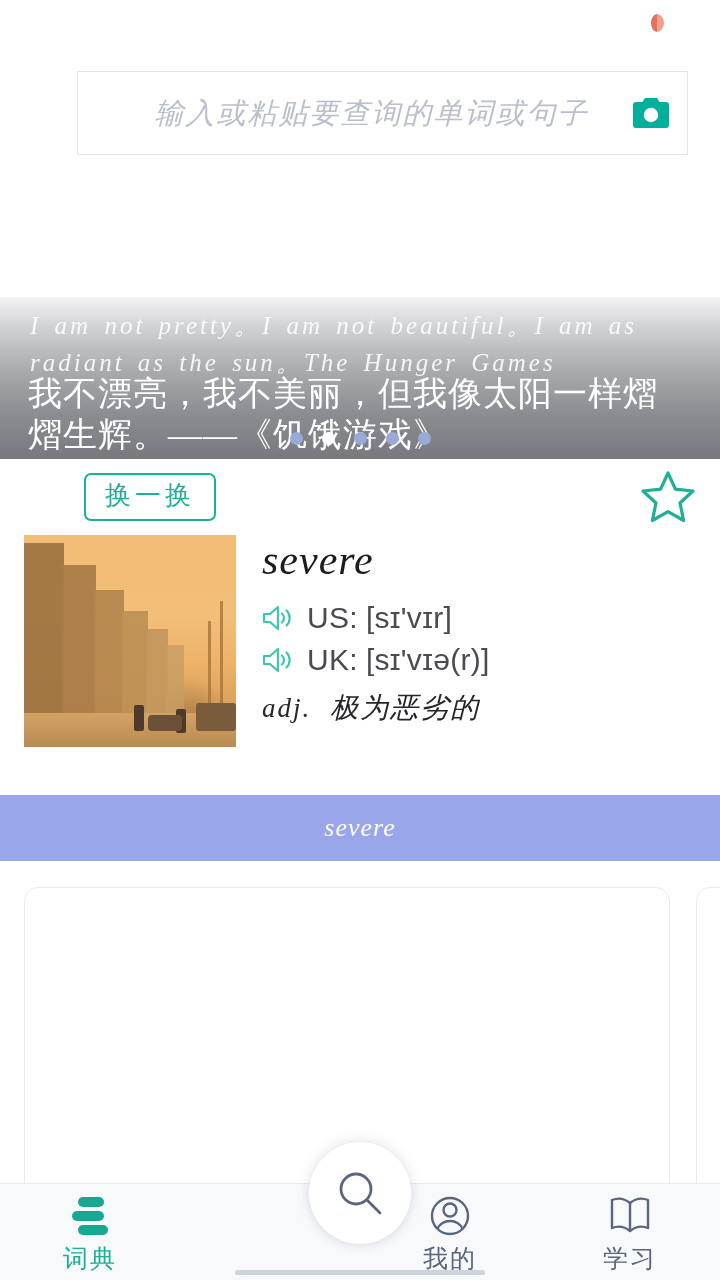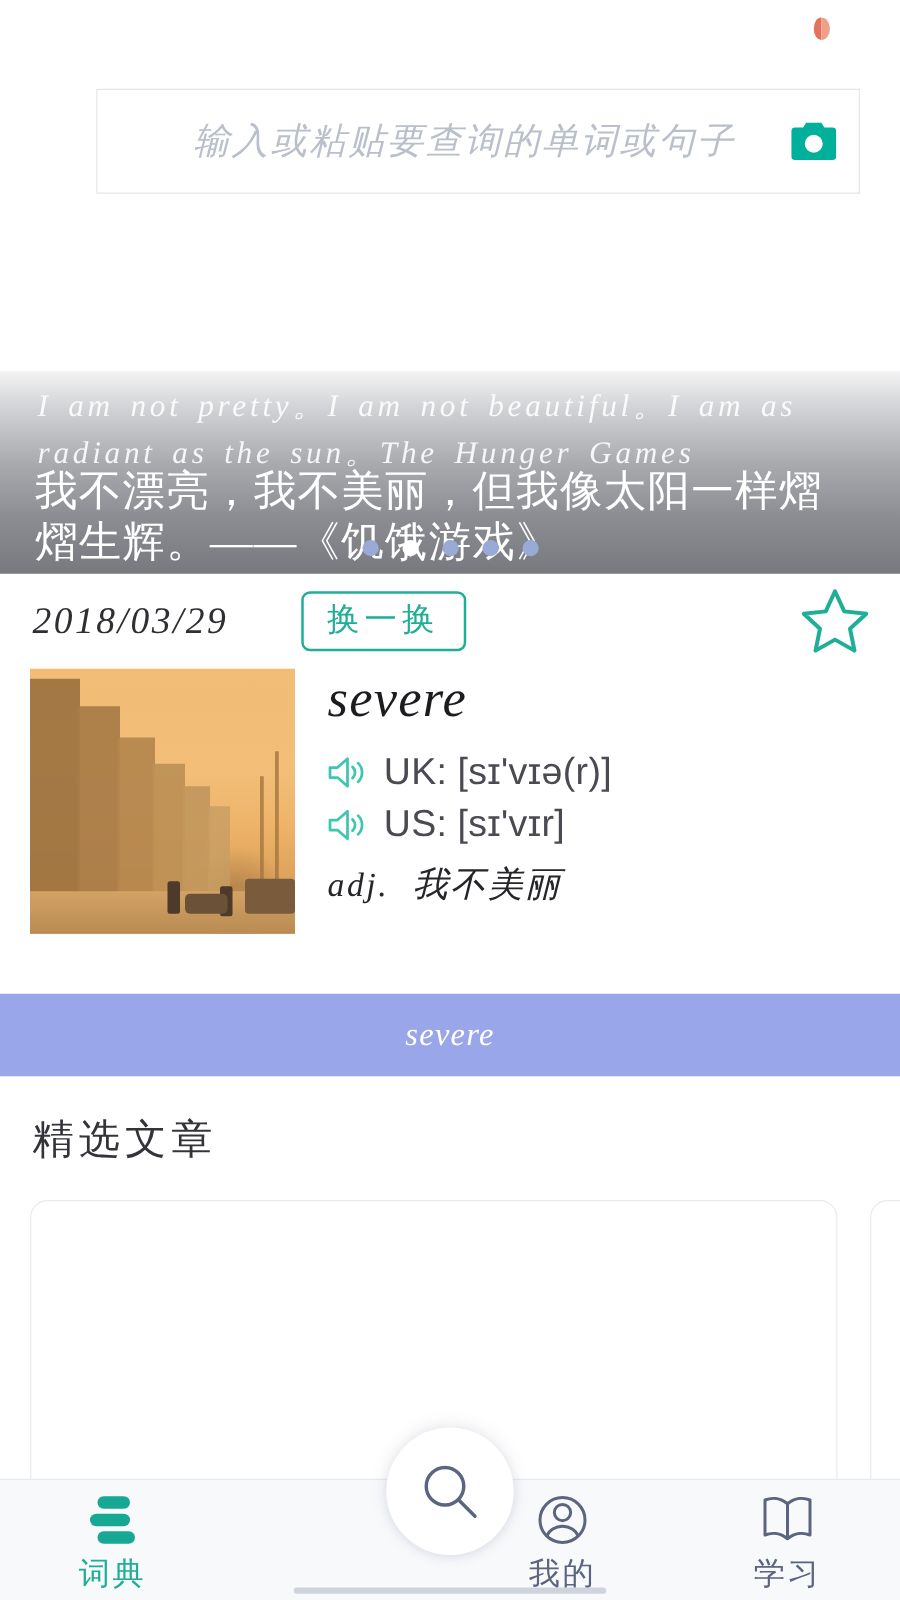--- a/index.html
+++ b/index.html
@@ -238,21 +238,20 @@
     <span class="dot active"></span>
     <span class="dot"></span>
     <span class="dot"></span>
     <span class="dot"></span>
   </div>
 </div>
 
 <div class="word-card">
 
   <div class="wc-head">
-    <span class="wc-date">2018/03/29</span>
     <button class="refresh-btn">换一换</button>
     <button class="star-btn">
       <svg width="56" height="54" viewBox="0 0 56 54">
         <path d="M28 3 L35.4 19.1 L53 21 L40 33 L43.6 50.5 L28 41.7 L12.4 50.5 L16 33 L3 21 L20.6 19.1 Z" fill="none" stroke="#1fae96" stroke-width="3.2" stroke-linejoin="round"></path>
       </svg>
     </button>
   </div>
 
   <div class="wc-body">
     <div class="thumb">
@@ -274,48 +273,47 @@
 
     <div class="wc-info">
       <div class="word">severe</div>
 
       <div class="phon-row">
         <svg width="30" height="26" viewBox="0 0 30 26">
           <path d="M2 9 h6 L16 2 v22 L8 17 H2 Z" fill="none" stroke="#3ec6b0" stroke-width="2.2" stroke-linejoin="round"></path>
           <path d="M20 8.5 a6 6 0 0 1 0 9" fill="none" stroke="#3ec6b0" stroke-width="2.2" stroke-linecap="round"></path>
           <path d="M24.5 5.5 a10.5 10.5 0 0 1 0 15" fill="none" stroke="#3ec6b0" stroke-width="2.2" stroke-linecap="round"></path>
         </svg>
-        <span class="phon-txt">UK:</span>
-        <span class="phon-txt" style="margin-left:8px;">[sɪ'vɪə(r)]</span>
+        <span class="phon-txt">US:</span>
+        <span class="phon-txt" style="margin-left:8px;">[sɪ'vɪr]</span>
       </div>
 
       <div class="phon-row">
         <svg width="30" height="26" viewBox="0 0 30 26">
           <path d="M2 9 h6 L16 2 v22 L8 17 H2 Z" fill="none" stroke="#3ec6b0" stroke-width="2.2" stroke-linejoin="round"></path>
           <path d="M20 8.5 a6 6 0 0 1 0 9" fill="none" stroke="#3ec6b0" stroke-width="2.2" stroke-linecap="round"></path>
           <path d="M24.5 5.5 a10.5 10.5 0 0 1 0 15" fill="none" stroke="#3ec6b0" stroke-width="2.2" stroke-linecap="round"></path>
         </svg>
-        <span class="phon-txt">US:</span>
-        <span class="phon-txt" style="margin-left:8px;">[sɪ'vɪr]</span>
+        <span class="phon-txt">UK:</span>
+        <span class="phon-txt" style="margin-left:8px;">[sɪ'vɪə(r)]</span>
       </div>
 
       <div class="pos-row">
         <span class="pos">adj.</span>
-        <span style="margin-left:10px;">我不美丽</span>
+        <span style="margin-left:10px;">极为恶劣的</span>
       </div>
     </div>
   </div>
 </div>
 
 <div class="ad-banner">
   <span>severe</span>
 </div>
 
 <div class="featured">
-  <div class="featured-title">精选文章</div>
   <div class="cards-row">
     <div class="art-card"></div>
     <div class="art-card partial"></div>
   </div>
 </div>
 
 <div class="bottom-nav">
 
   <button class="nav-item active">
     <svg width="48" height="42" viewBox="0 0 48 42">

